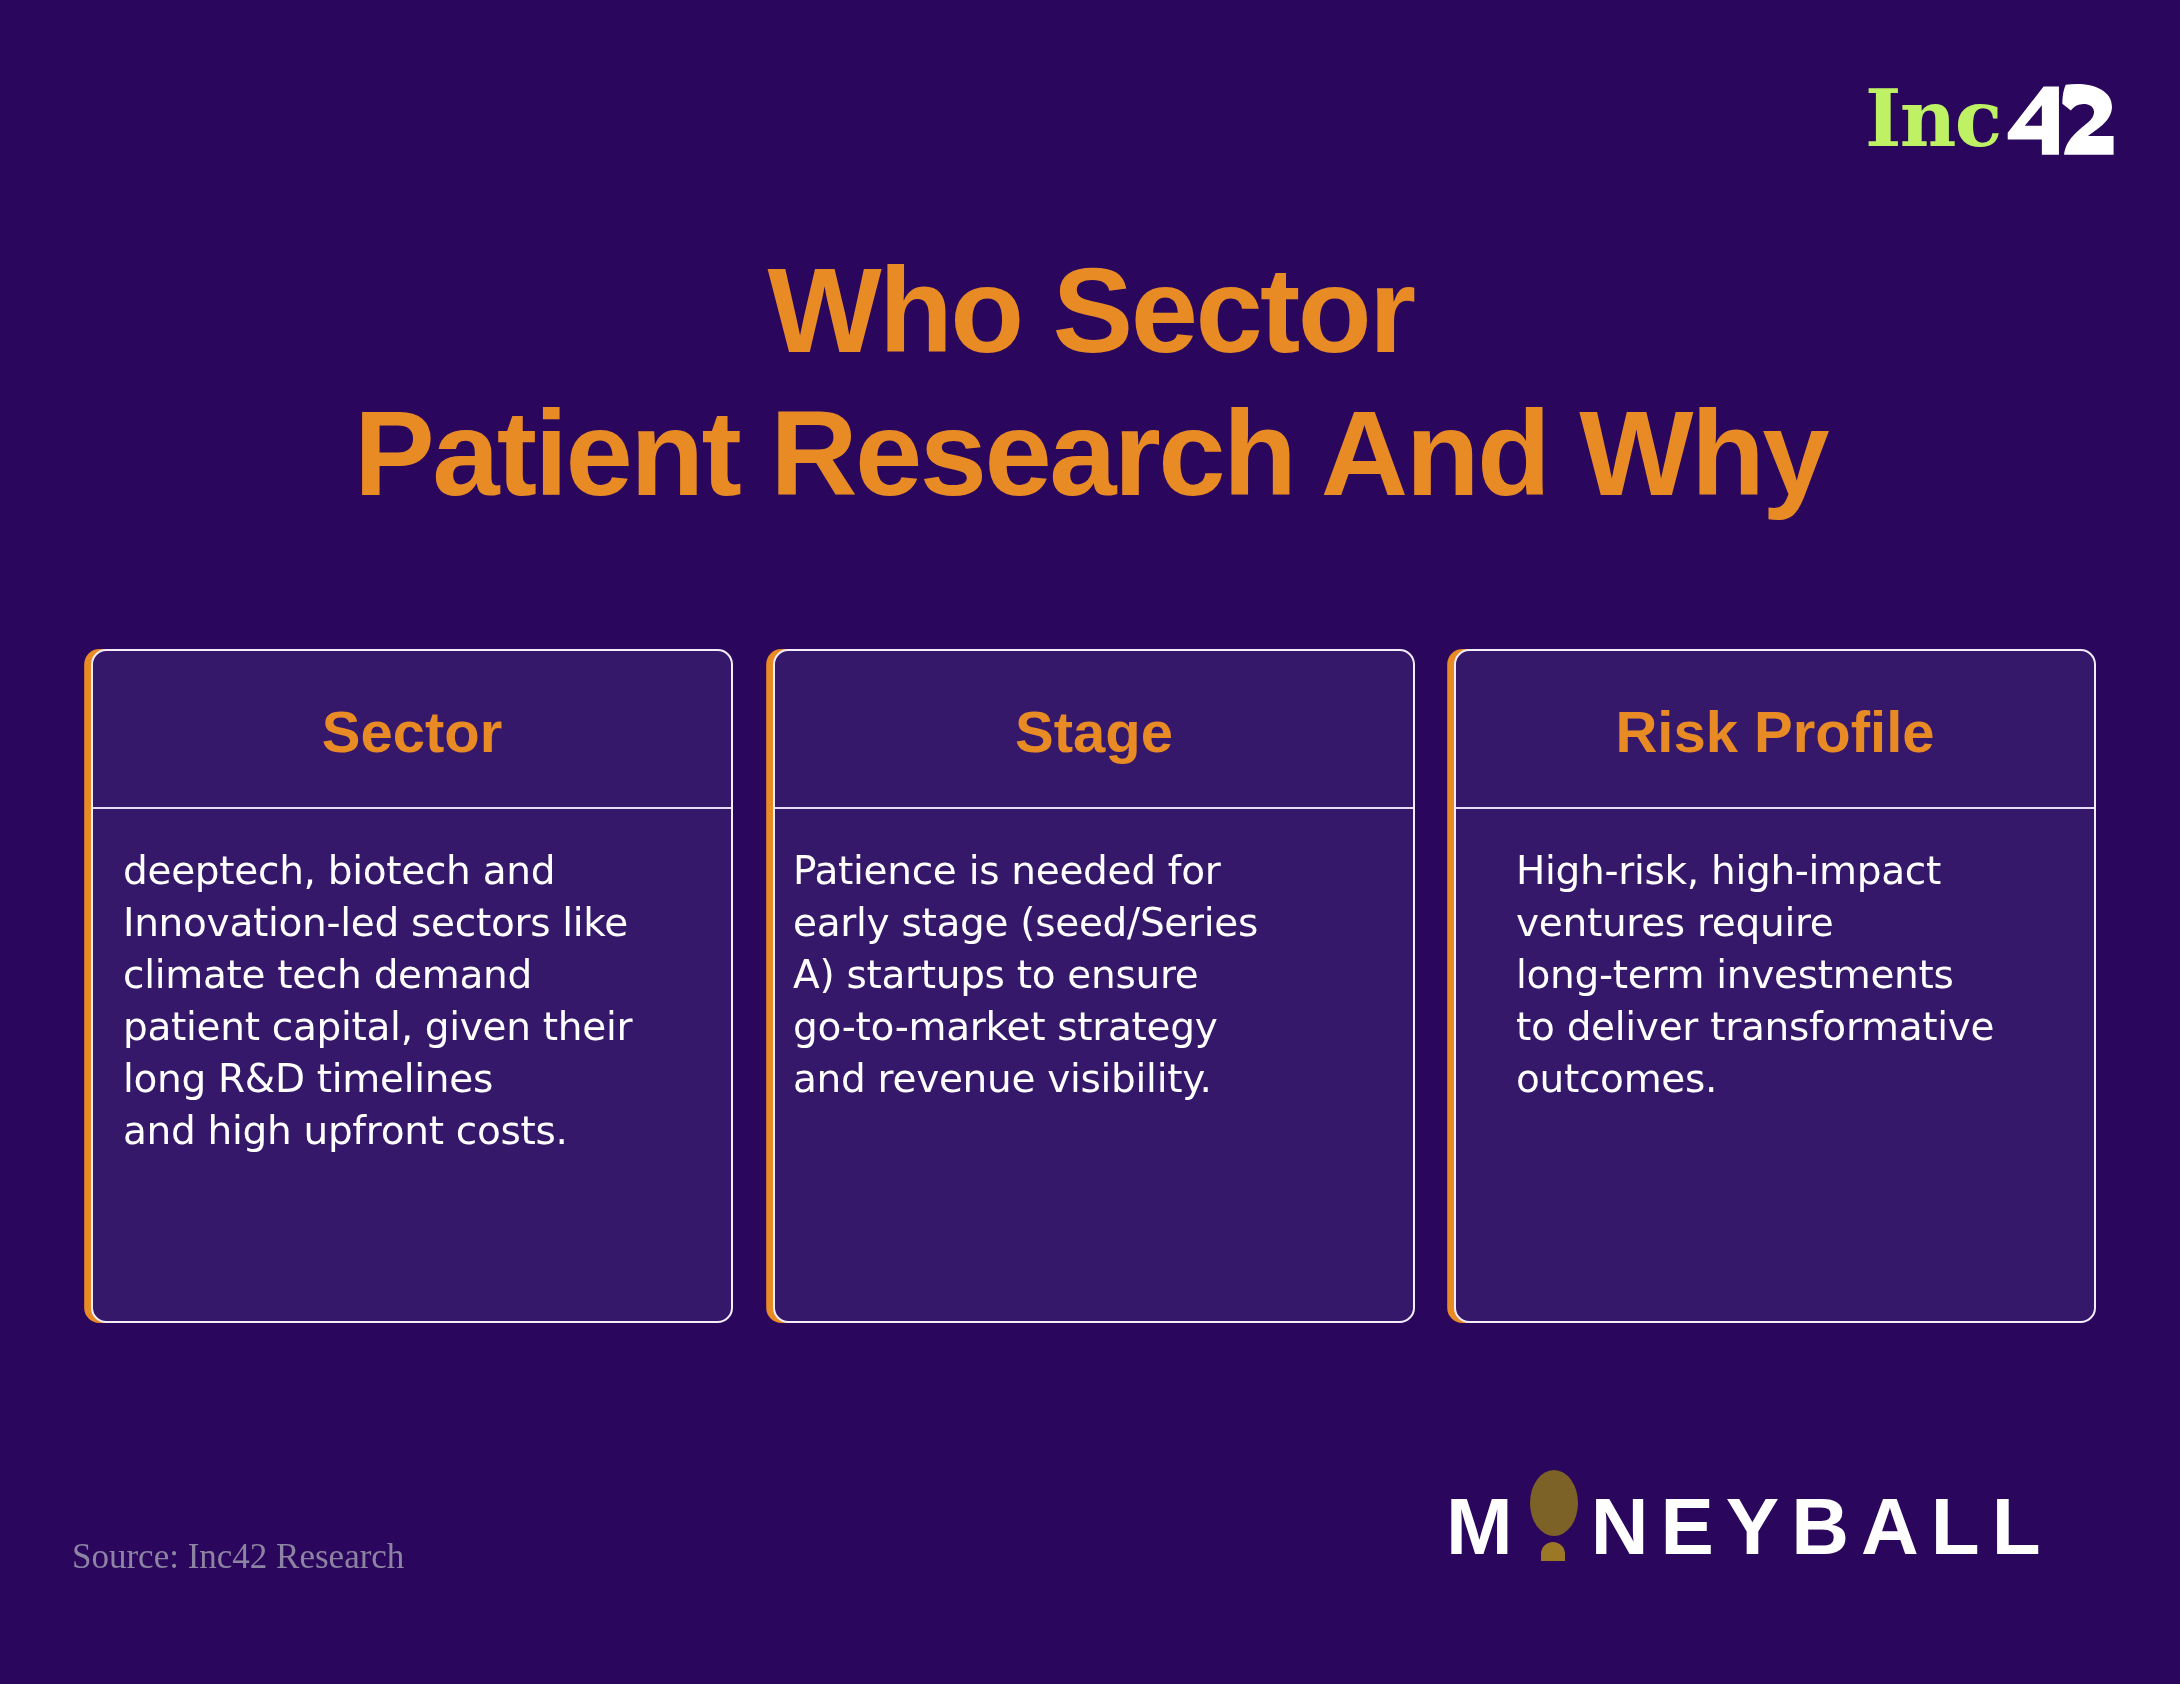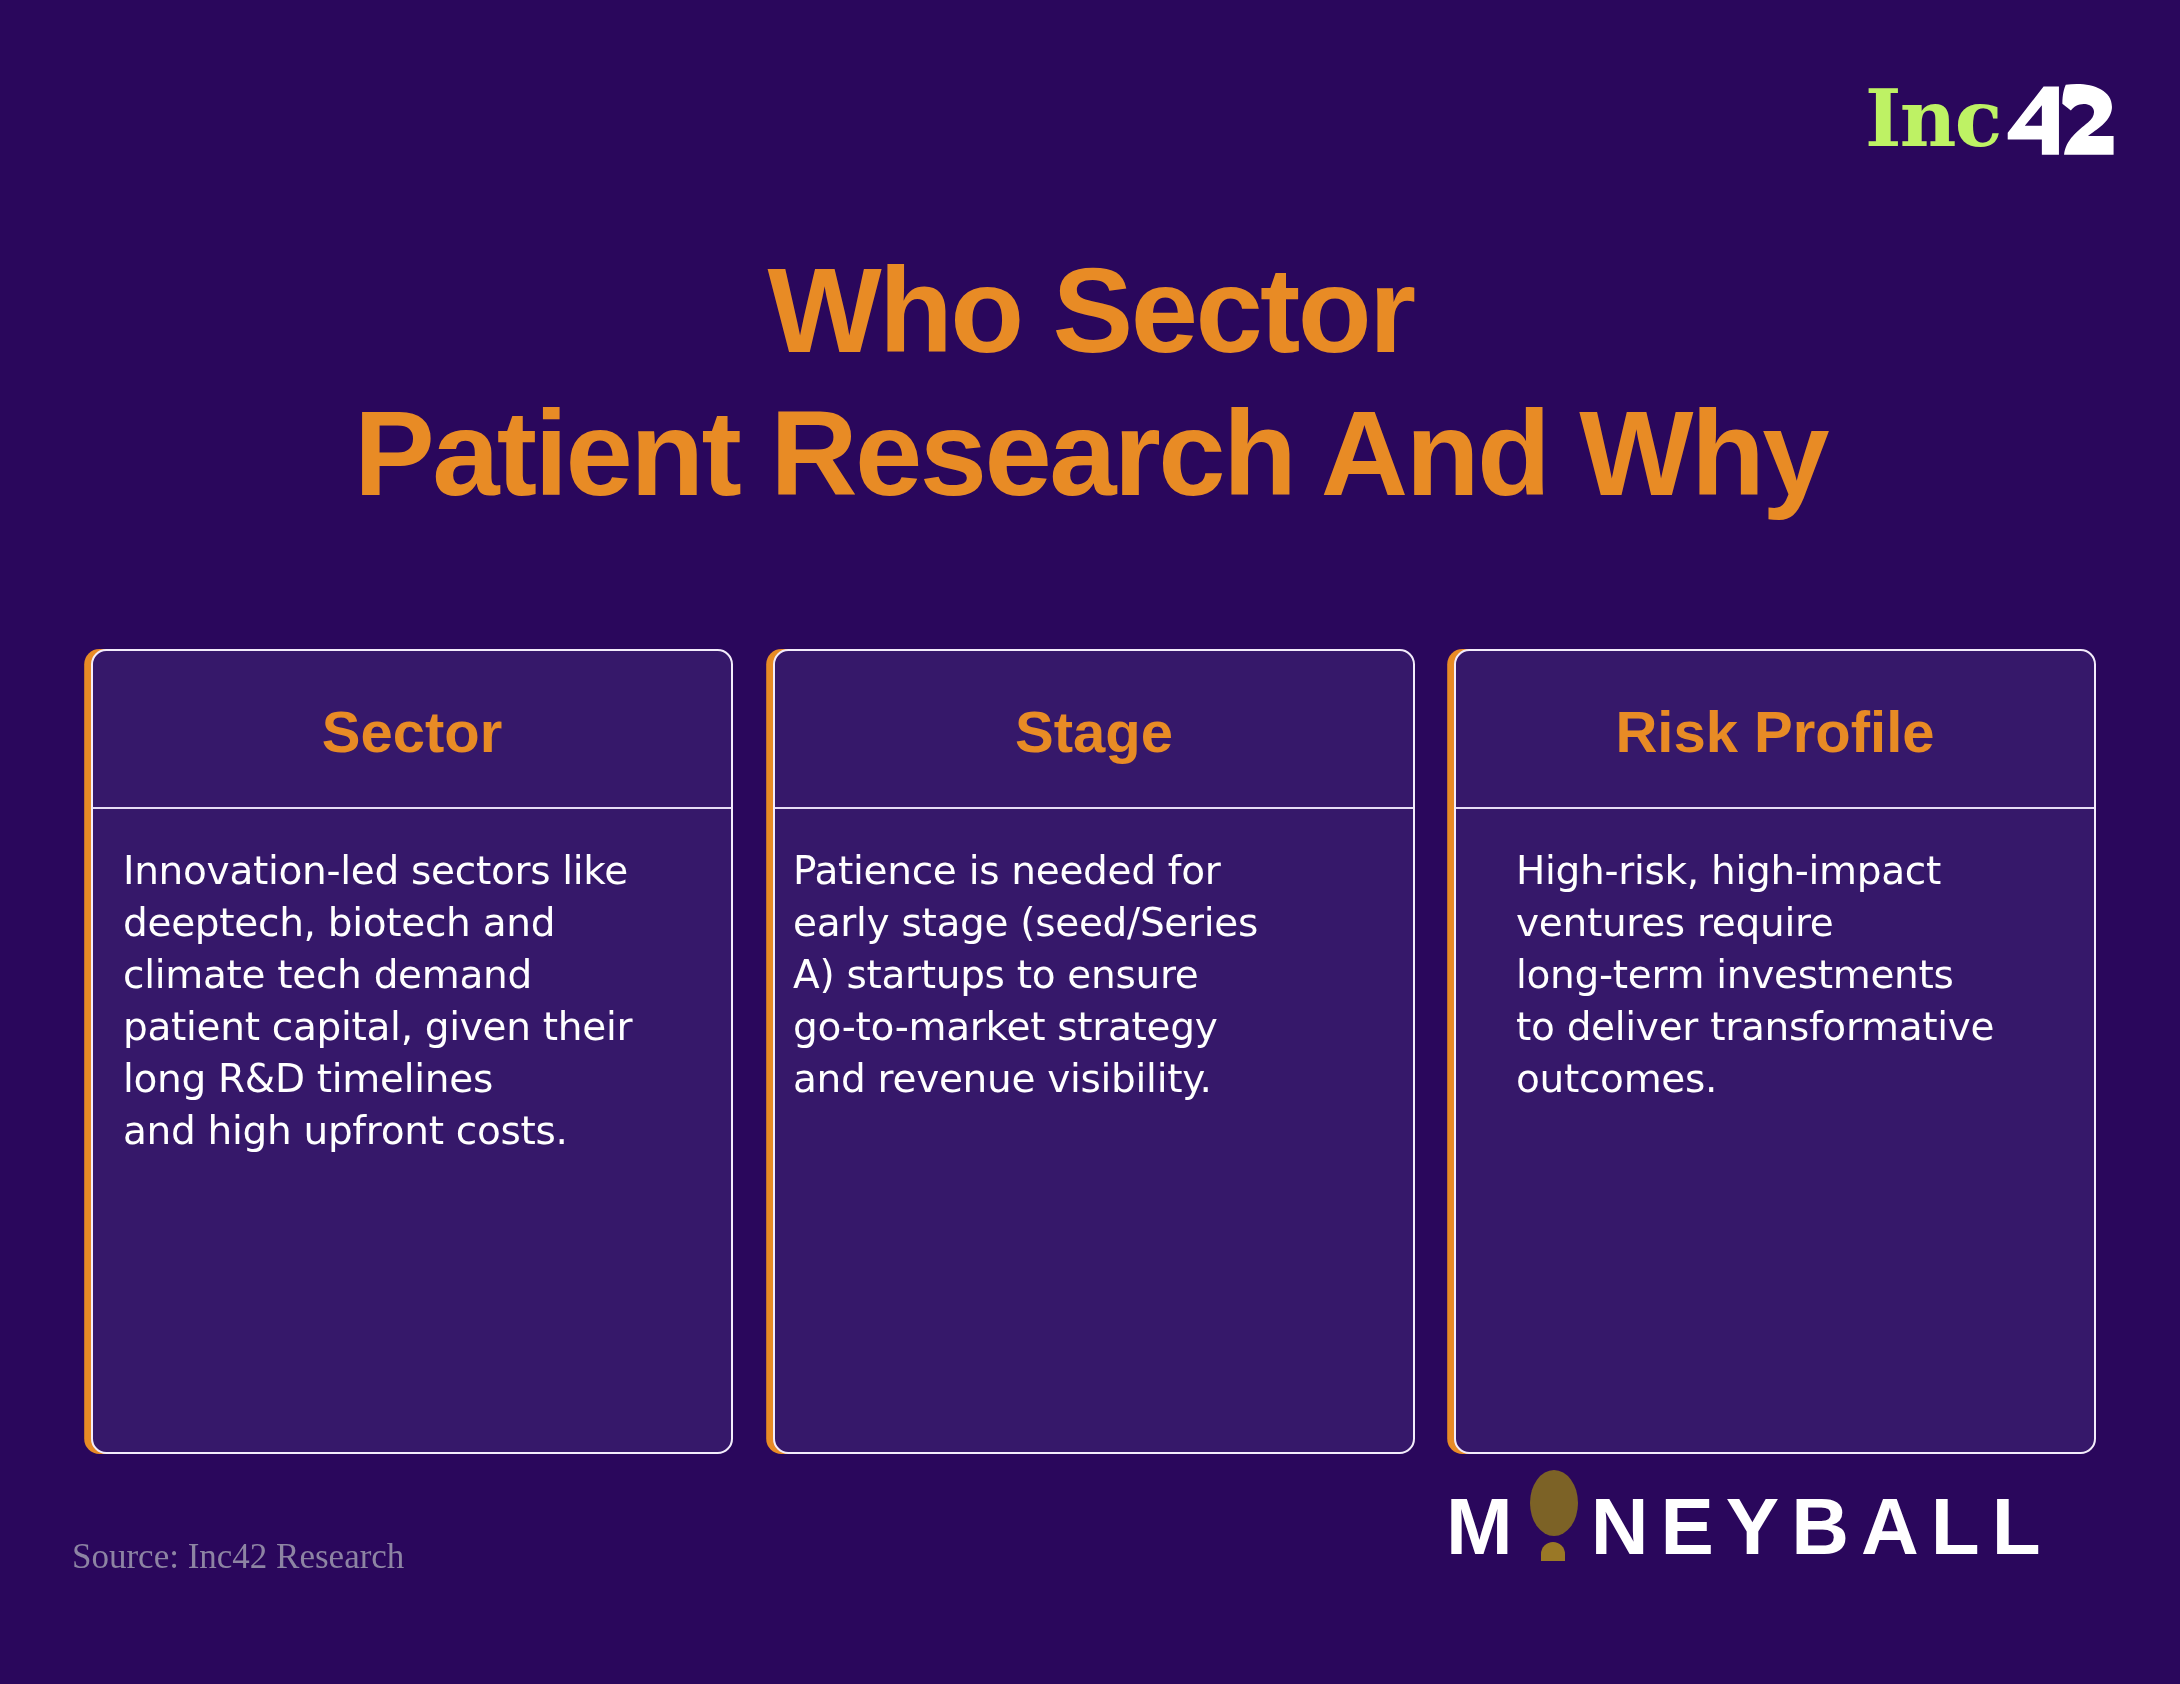--- a/index.html
+++ b/index.html
@@ -49,21 +49,21 @@
     .title div { white-space: nowrap; }
     .cards {
       position: absolute;
       left: 0;
       top: 0;
     }
     .card {
       position: absolute;
       top: 649px;
       width: 642px;
-      height: 805px;
+      height: 674px;
       box-sizing: border-box;
       background: #36186a;
       border: 2.6px solid #f3ecfb;
       border-radius: 15.3px;
       box-shadow: -6.8px 0 0 0 #e88b25;
     }
     .card .head {
       height: 158px;
       border-bottom: 2.6px solid #e6dcf5;
       display: flex;
@@ -163,22 +163,22 @@
   <div>Who Sector</div>
   <div>Patient Research And Why</div>
 </div>
 
 <div class="cards">
   <div class="card card-1">
     <div class="head">
       <span>Sector</span>
     </div>
     <div class="body">
+      <div>deeptech, biotech and</div>
       <div>Innovation-led sectors like</div>
-      <div>deeptech, biotech and</div>
       <div>climate tech demand</div>
       <div>patient capital, given their</div>
       <div>long R&amp;D timelines</div>
       <div>and high upfront costs.</div>
     </div>
   </div>
 
   <div class="card card-2">
     <div class="head">
       <span>Stage</span>

